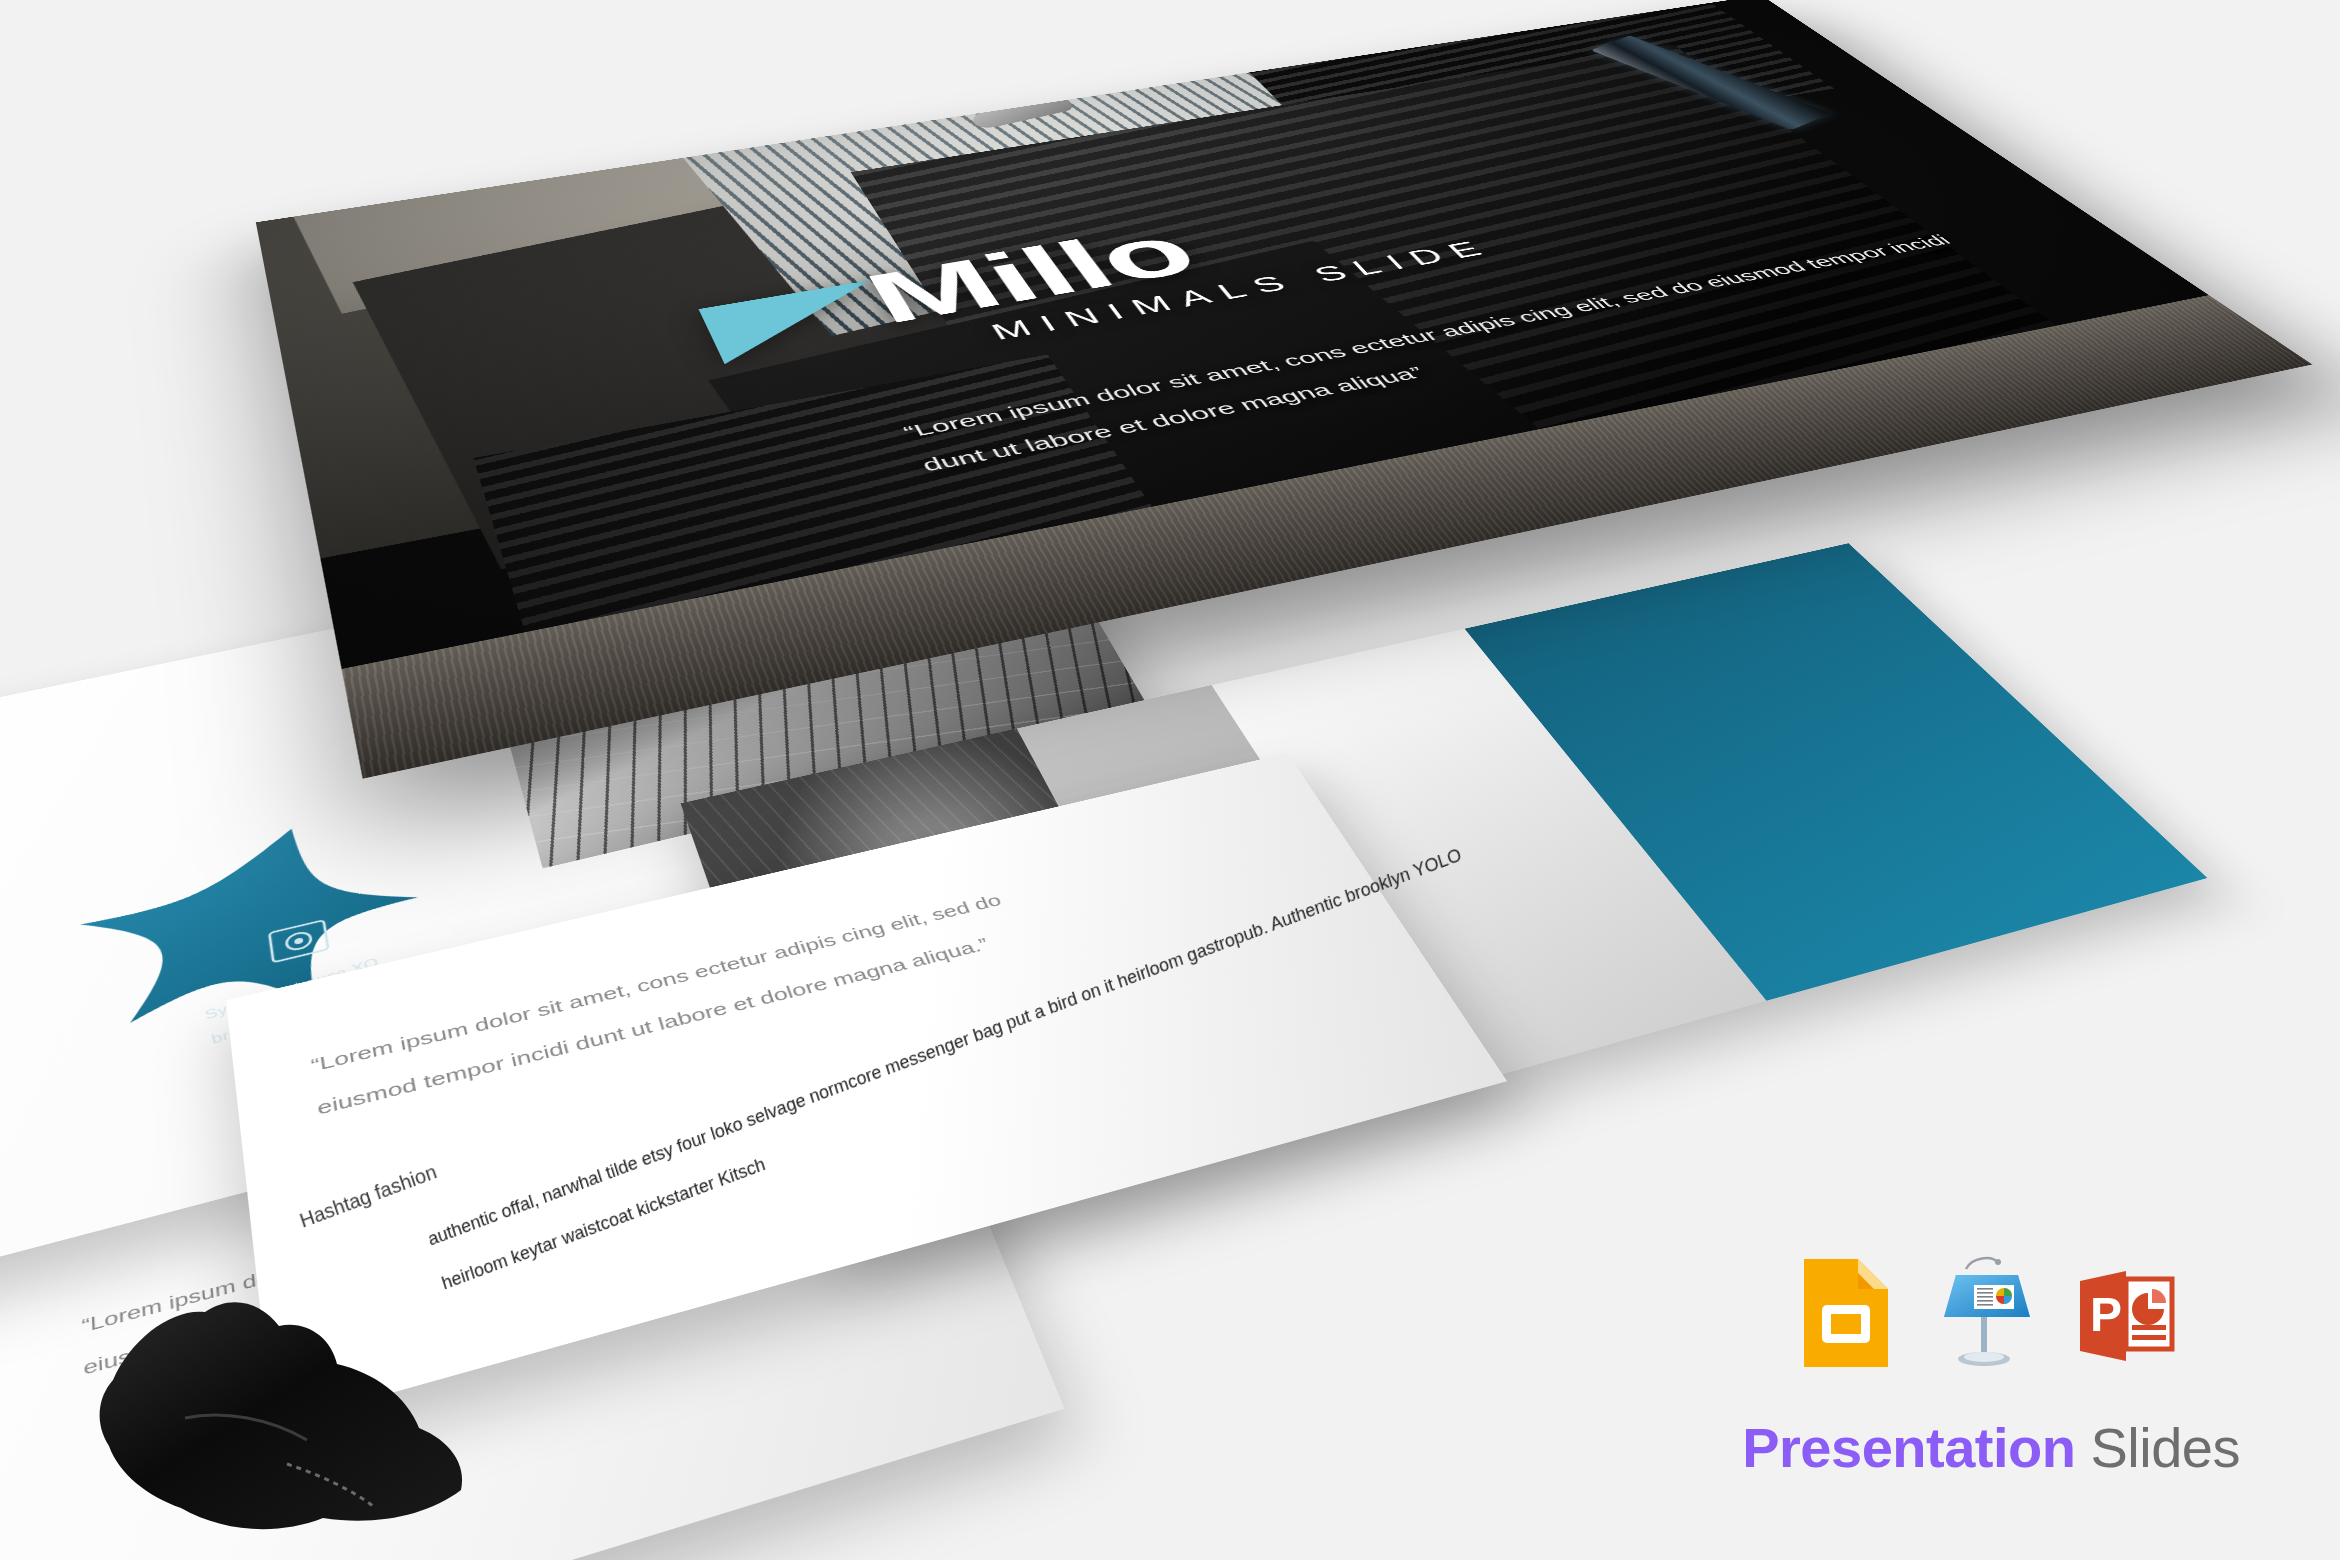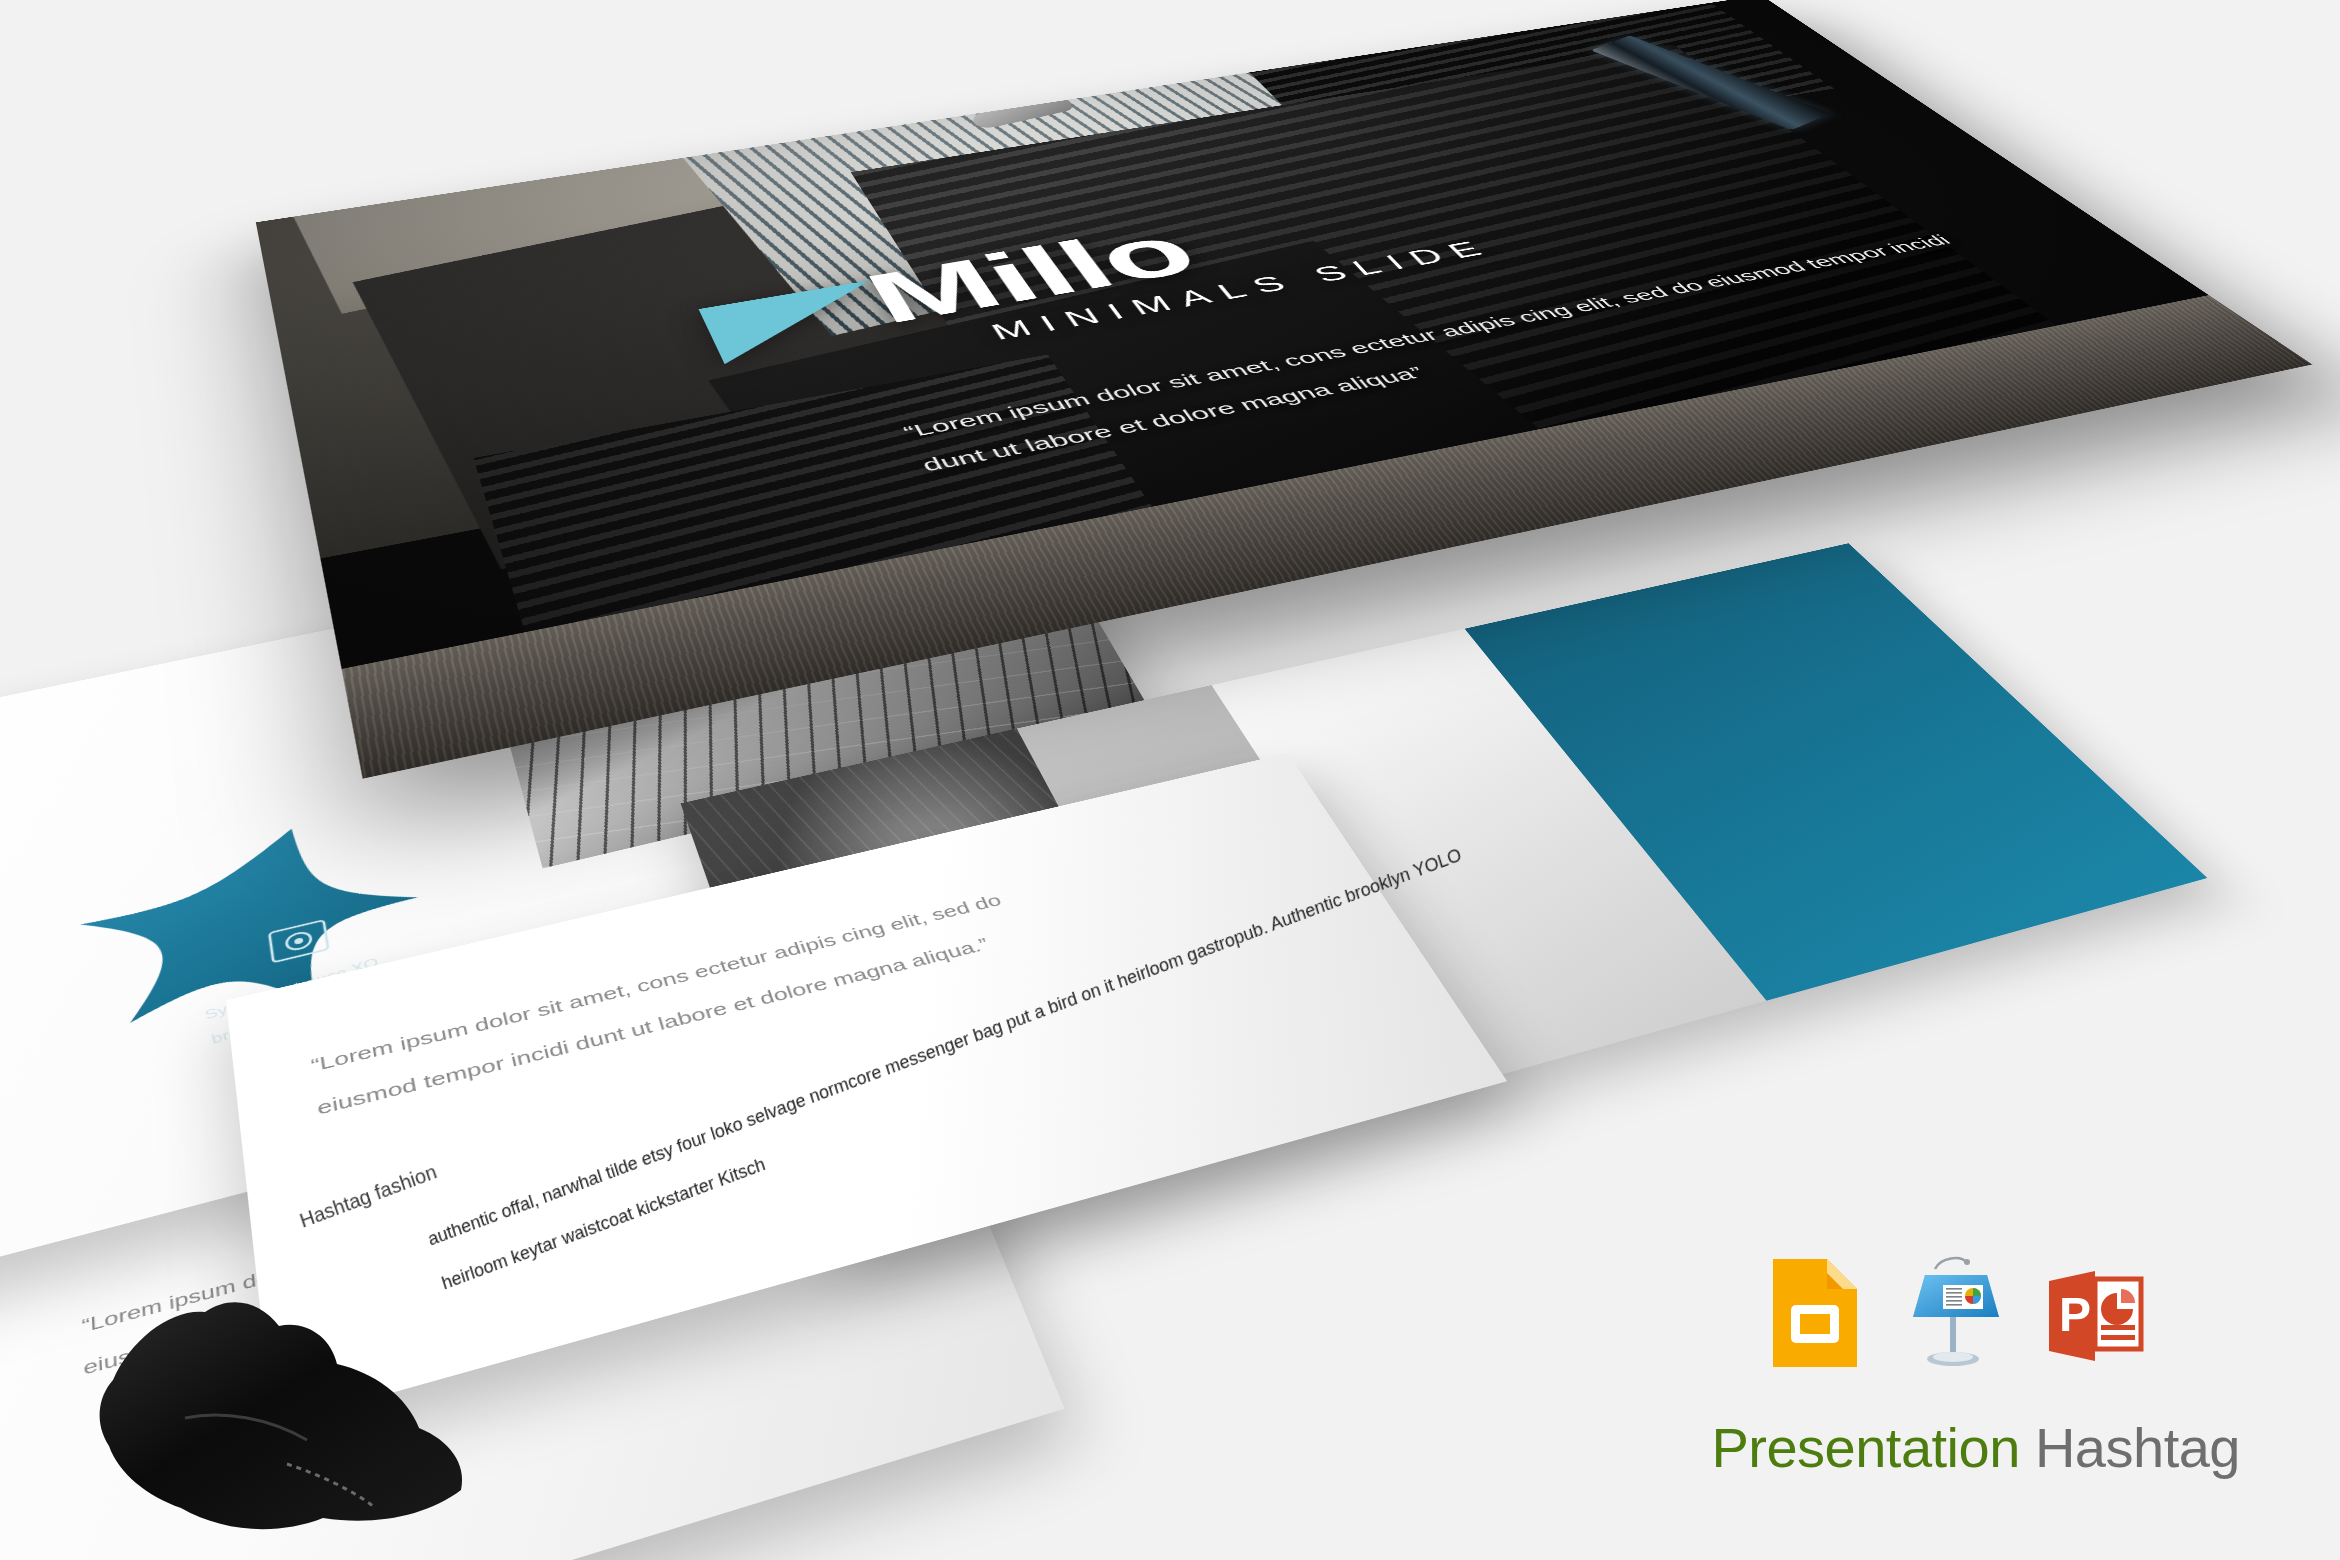--- a/index.html
+++ b/index.html
@@ -215,21 +215,21 @@
     border-left:0 solid transparent;
     border-top:118px solid #6dc6d7;
     border-right:175px solid transparent;
     filter:drop-shadow(0 6px 16px rgba(0,0,0,.4));
   }
 
   
   .branding { position:absolute; right:100px; bottom:80px; text-align:left; }
   .brand-icons { display:flex; align-items:flex-end; gap:34px; margin-bottom:38px; padding-left:56px;}
   .brand-text { font-size:56px; letter-spacing:-.5px; }
-  .brand-text .b { font-weight:400; color:#4d7c0f; }
+  .brand-text .b { font-weight:700; color:#8b5cf6; }
   .brand-text .n { font-weight:400; color:#6e6e6e; }
 </style>
 </head>
 <body>
 
 <div class="stage">
 
   <div class="slide" id="slide-far">
     <div class="txt">
       <div>dolor sit ame</div>
@@ -379,15 +379,15 @@
         <path d="M78 26 v14 h14 a14 14 0 0 0 -14 -14 Z" fill="#e8705a"></path>
         <rect x="58" y="62" width="34" height="5" fill="#d24726"></rect>
         <rect x="58" y="72" width="34" height="5" fill="#d24726"></rect>
         <text x="16" y="68" font-family="Liberation Sans, sans-serif" font-size="48" font-weight="700" fill="#fff">P</text>
       </svg>
     </span>
   </div>
 
   <div class="brand-text">
     <span class="b">Presentation</span>
-    <span class="n">Hashtag</span>
+    <span class="n">Slides</span>
   </div>
 </div>
 
 </body></html>

